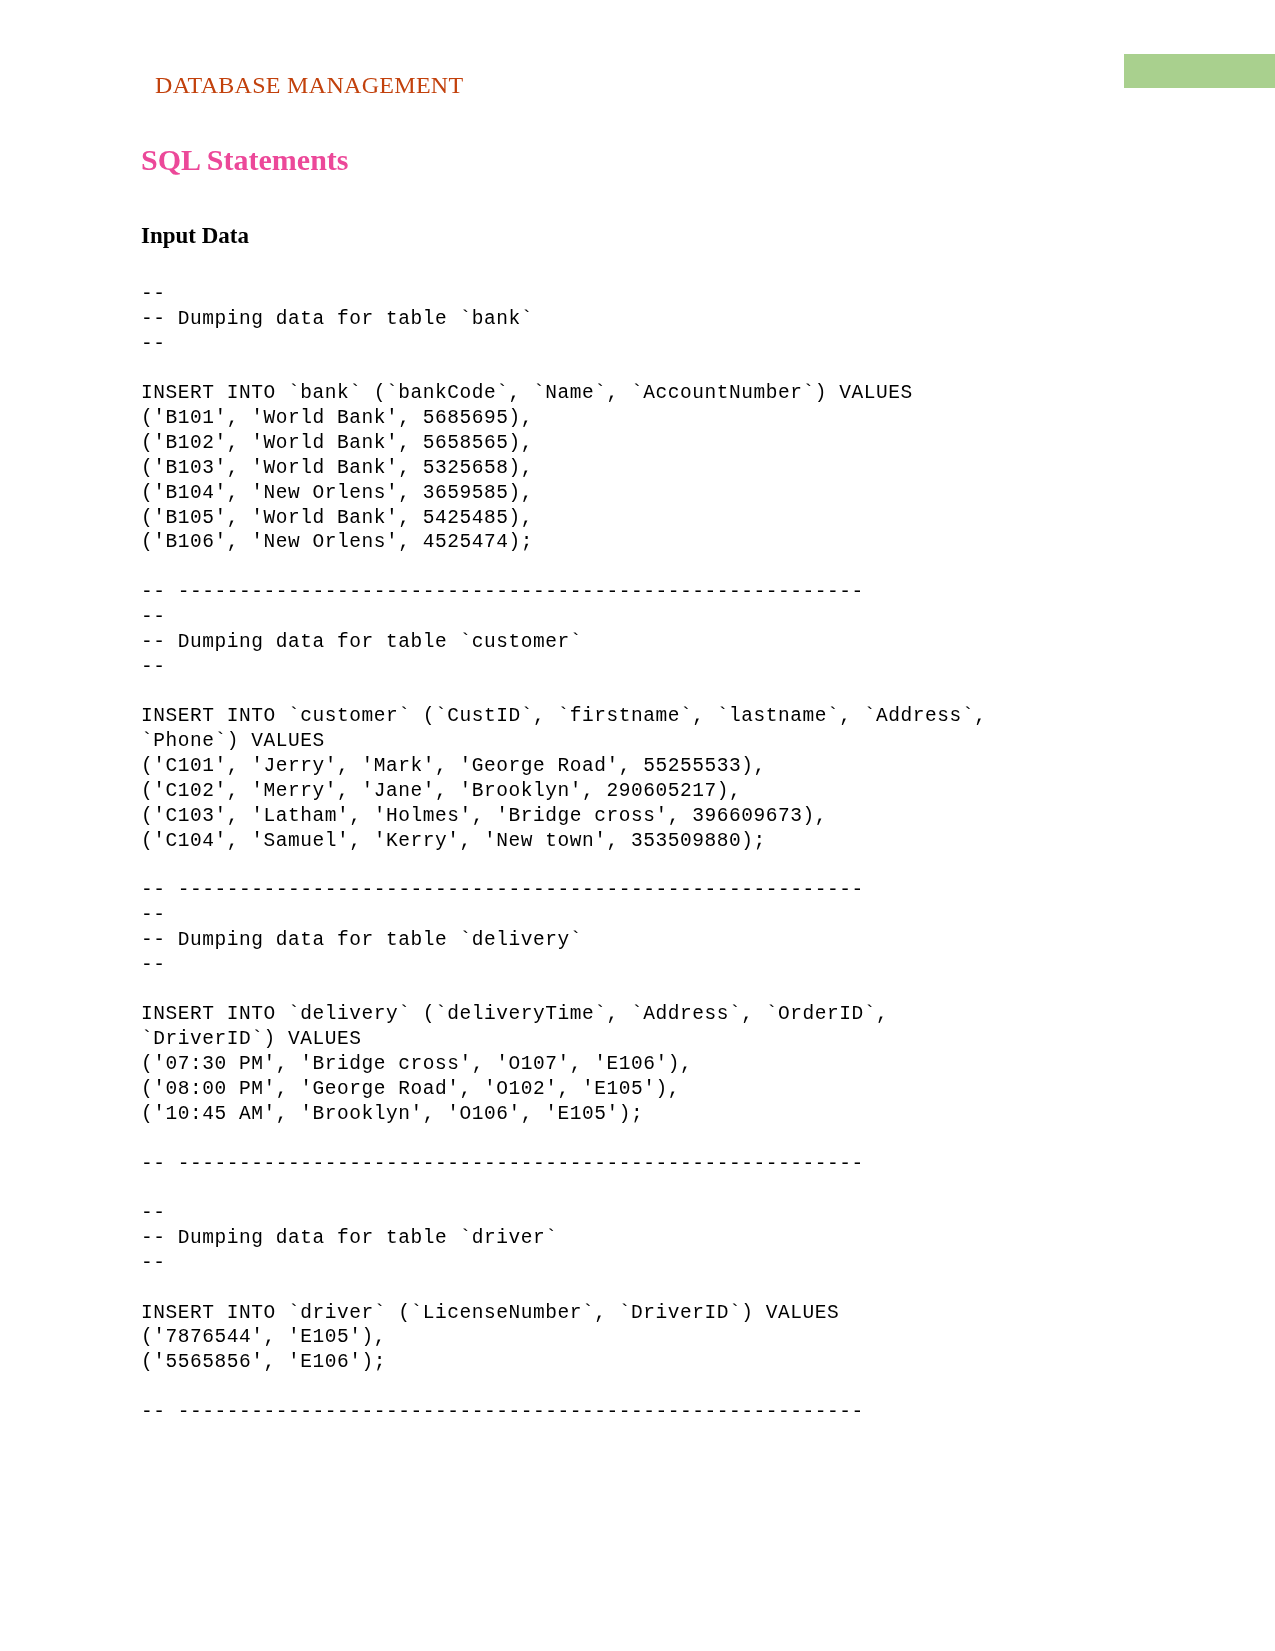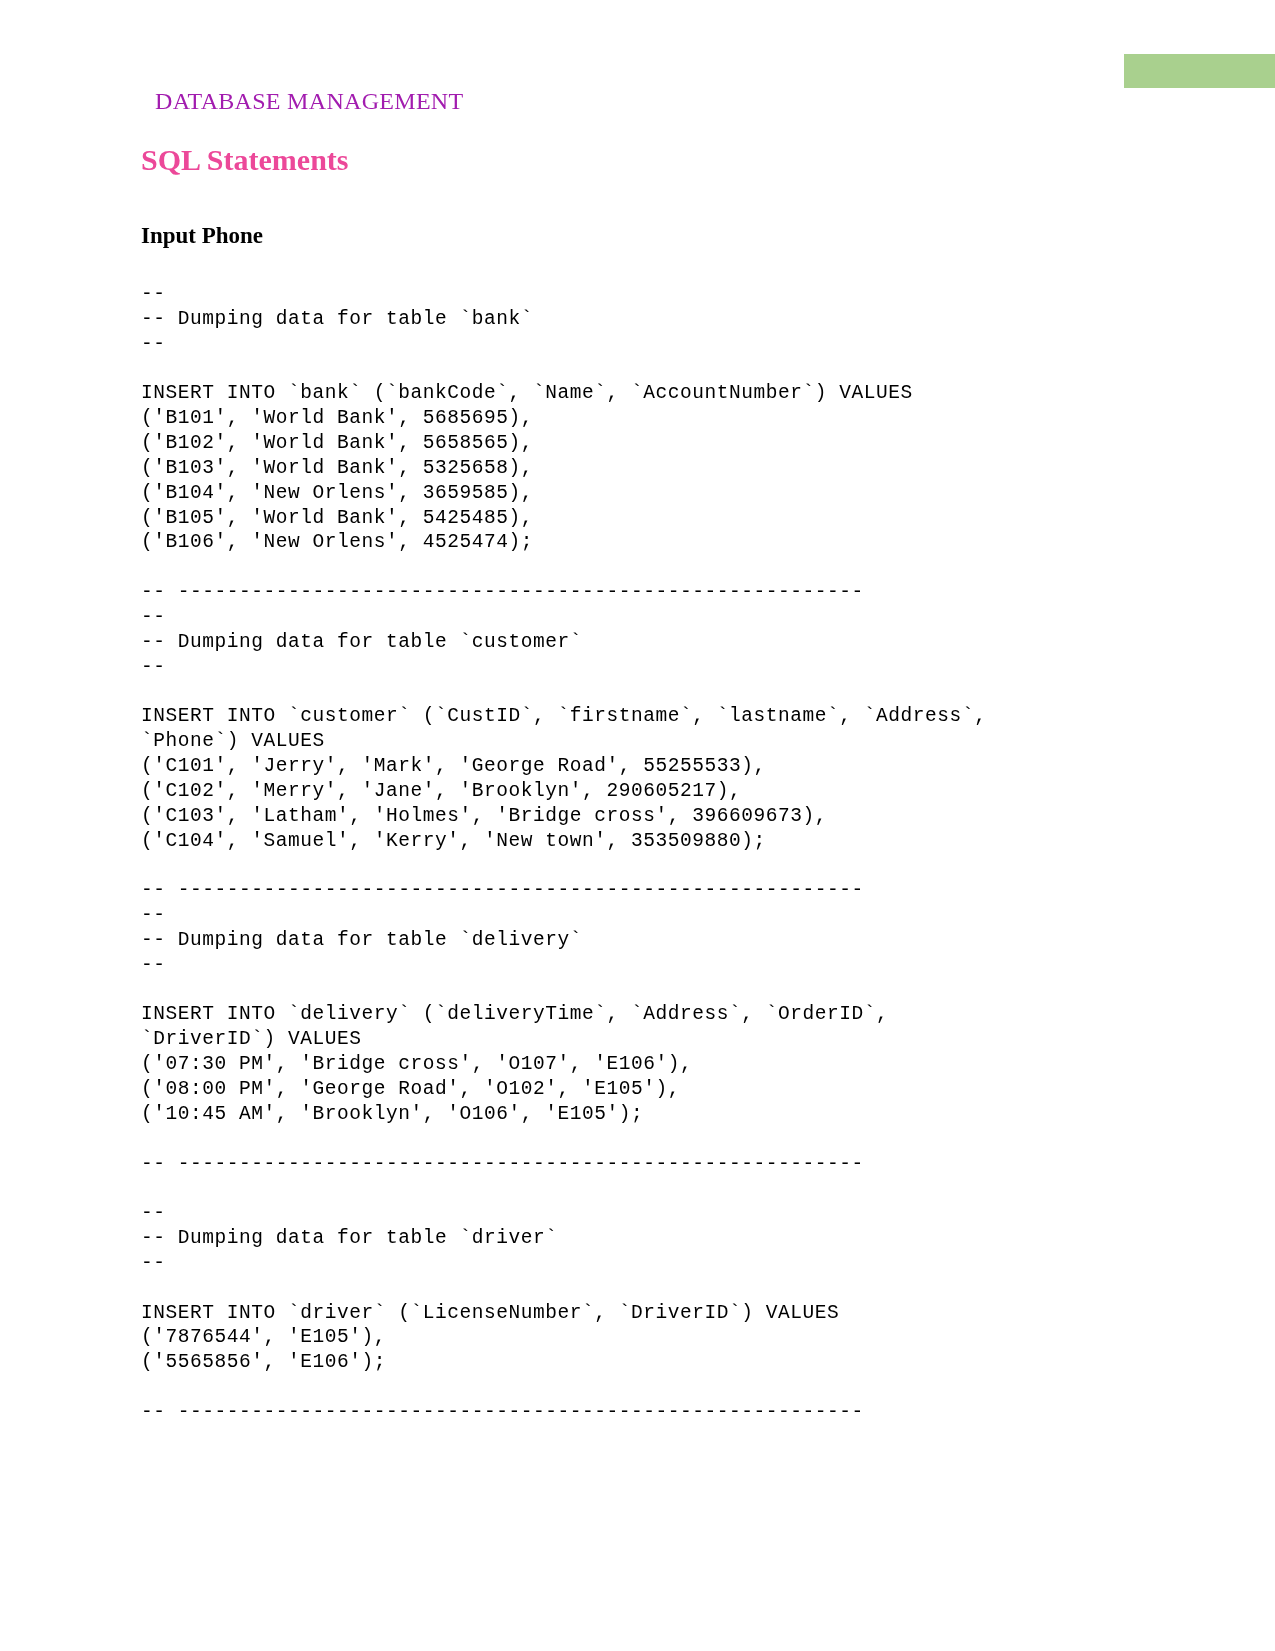--- a/index.html
+++ b/index.html
@@ -48,23 +48,22 @@
 
   
   .doc-header {
     position: absolute;
     top: 70px;
     left: 155px;
     font-family: "Liberation Serif", "DejaVu Serif", serif;
     font-size: 24px;
     line-height: 30px;
     letter-spacing: 0.3px;
-    color: #a21caf;
+    color: #c2410c;
     white-space: nowrap;
-    margin-top: 16px;
   }
 
   
   .heading-1 {
     position: absolute;
     top: 142px;
     left: 141px;
     font-family: "Liberation Serif", "DejaVu Serif", serif;
     font-size: 30px;
     font-weight: bold;
@@ -105,21 +104,21 @@
 
 <div class="page">
 
   <div class="page-number-badge"></div>
   <div class="page-number-text">34</div>
 
   <div class="doc-header">DATABASE MANAGEMENT</div>
 
   <div class="heading-1">SQL Statements</div>
 
-  <div class="heading-2">Input Phone</div>
+  <div class="heading-2">Input Data</div>
 
   <pre class="code-block">--
 -- Dumping data for table `bank`
 --
 
 INSERT INTO `bank` (`bankCode`, `Name`, `AccountNumber`) VALUES
 ('B101', 'World Bank', 5685695),
 ('B102', 'World Bank', 5658565),
 ('B103', 'World Bank', 5325658),
 ('B104', 'New Orlens', 3659585),

